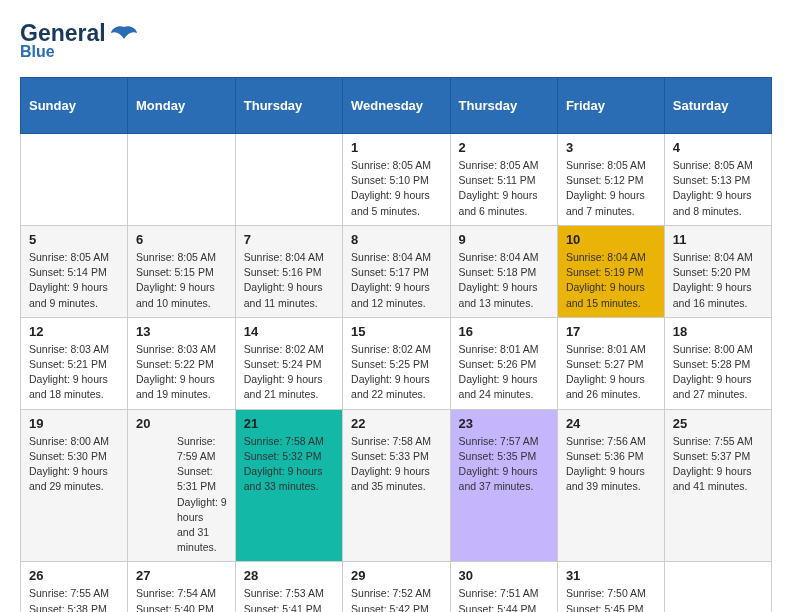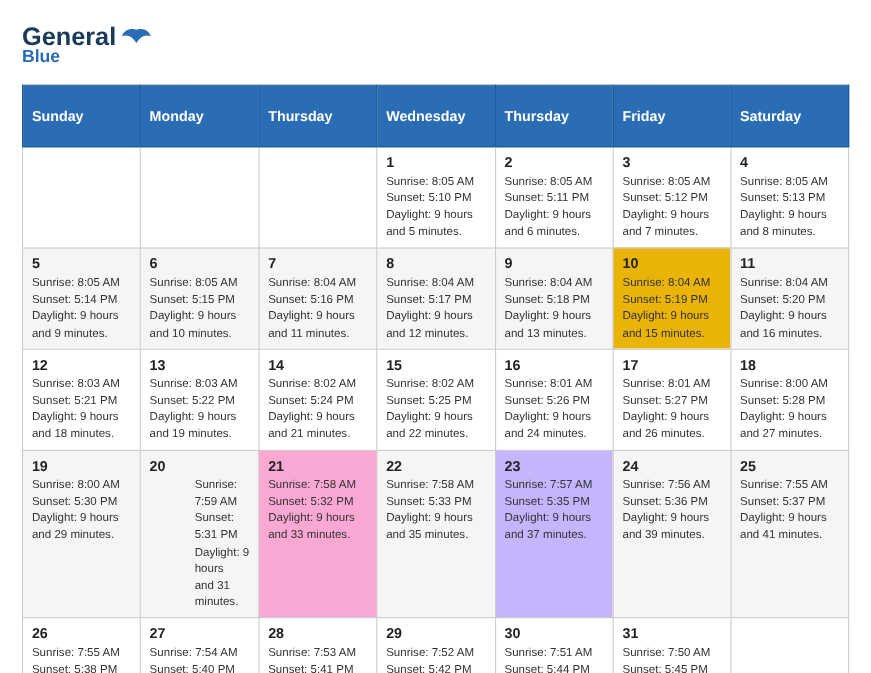--- a/index.html
+++ b/index.html
@@ -255,21 +255,21 @@
 Daylight: 9 hours
 and 29 minutes.</div>
         </td>
         <td style="background: rgb(245, 245, 245);">
           <span class="day-num">20</span>
           <div class="day-info" style="white-space: pre-line; margin-left: 41px;">Sunrise: 7:59 AM
 Sunset: 5:31 PM
 Daylight: 9 hours
 and 31 minutes.</div>
         </td>
-        <td style="background: #f9a8d4;">
+        <td style="background: #14b8a6;">
           <span class="day-num">21</span>
           <div class="day-info" style="white-space: pre-line;">Sunrise: 7:58 AM
 Sunset: 5:32 PM
 Daylight: 9 hours
 and 33 minutes.</div>
         </td>
         <td style="background: rgb(245, 245, 245);">
           <span class="day-num">22</span>
           <div class="day-info" style="white-space: pre-line;">Sunrise: 7:58 AM
 Sunset: 5:33 PM

